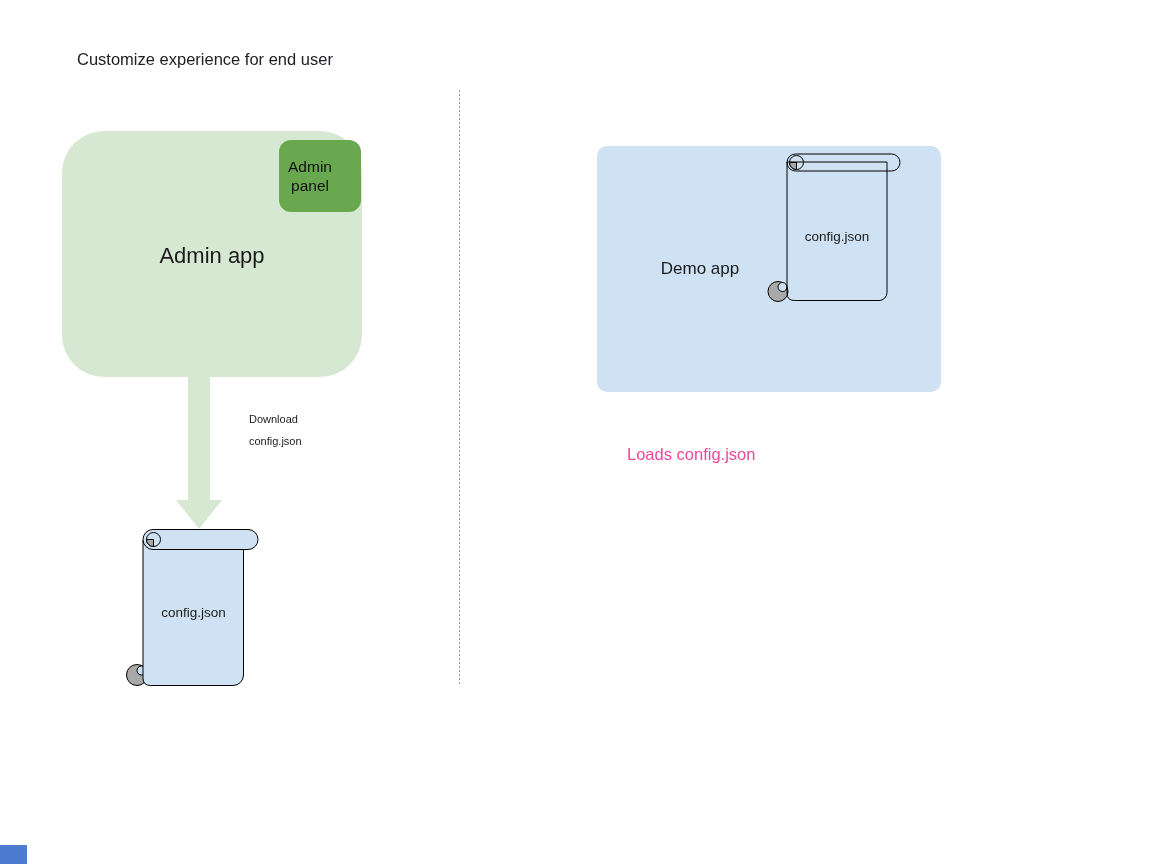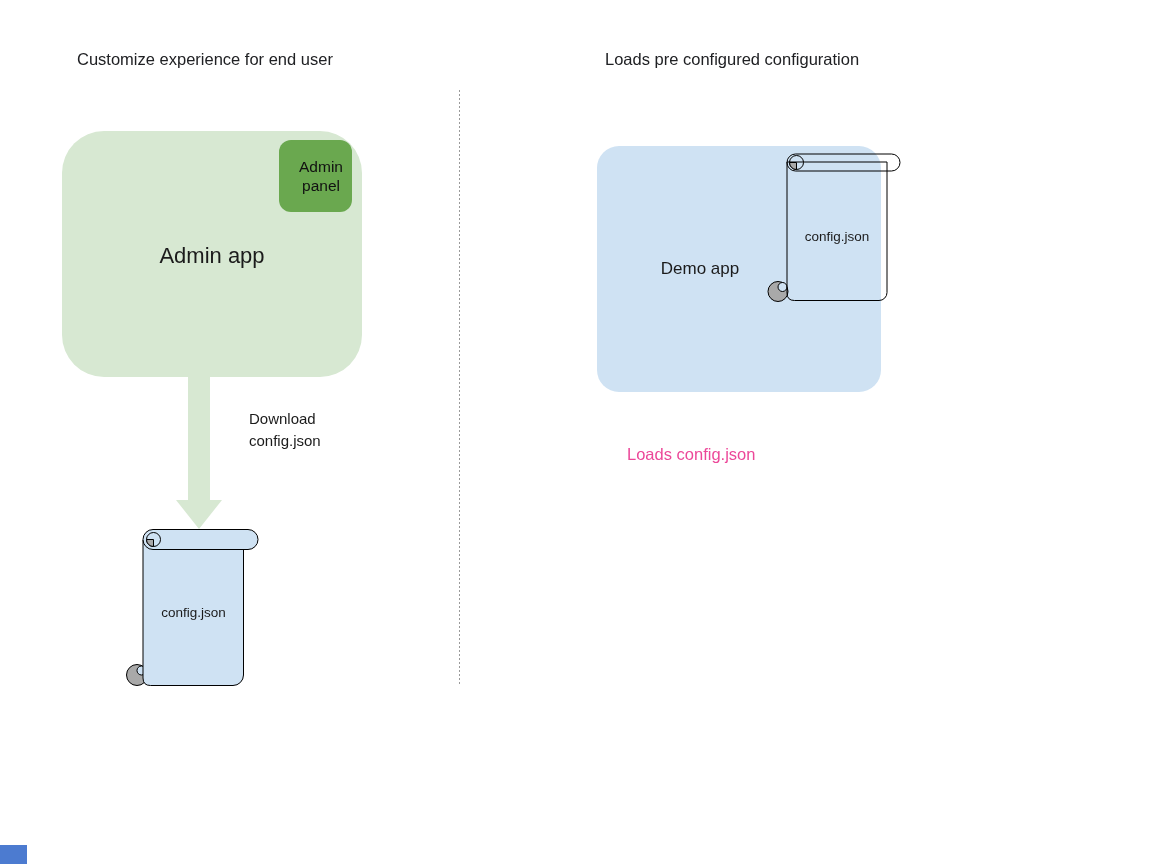--- a/index.html
+++ b/index.html
@@ -23,68 +23,67 @@
   
   .admin-app{
     position:absolute;left:62px;top:131px;width:300px;height:246px;
     background:#d7e8d2;border-radius:42px;
   }
   .admin-app-label{
     position:absolute;left:0;right:0;top:114px;text-align:center;
     font-size:22px;line-height:22px;color:#1b1b1b;
   }
   .admin-panel{
-    position:absolute;left:217px;top:9px;width:73px;height:72px;
+    position:absolute;left:217px;top:9px;width:82px;height:72px;
     background:#6aa84f;border-radius:12px;
-    display:flex;align-items:center;justify-content:flex-end;
+    display:flex;align-items:center;justify-content:flex-start;
   }
   .admin-panel-label{
     width:62px;text-align:center;font-size:15.5px;line-height:19px;color:#111111;
   }
 
   .down-arrow{position:absolute;left:176px;top:377px;width:46px;height:153px;}
 
   .download-label{
-    position:absolute;left:249px;top:408px;font-size:15px;line-height:22px;color:#1b1b1b;
+    position:absolute;left:249px;top:408px;font-size:11px;line-height:22px;color:#1b1b1b;
   }
   .download-label span{display:block;}
 
   .scroll-wrap{position:absolute;}
   .scroll-left{left:125px;top:526px;width:135px;height:162px;}
   .scroll-right{left:763px;top:148px;width:145px;height:160px;z-index:3;}
   .scroll-label{
     position:absolute;text-align:center;font-size:13.5px;line-height:18px;color:#1b1b1b;white-space:nowrap;
   }
   .scroll-left .scroll-label{left:18px;width:101px;top:78px;}
   .scroll-right .scroll-label{left:24px;width:100px;top:80px;}
 
   
   .demo-app{
-    position:absolute;left:597px;top:146px;width:284px;height:246px;
-    background:#cfe2f3;border-radius:22px;z-index:1;
+    position:absolute;left:597px;top:146px;width:344px;height:246px;
+    background:#cfe2f3;border-radius:10px;z-index:1;
   }
   .demo-app-label{
     position:absolute;left:0;width:206px;top:112px;text-align:center;
     font-size:17px;line-height:22px;color:#1b1b1b;
   }
   .loads-caption{
     position:absolute;left:627px;top:444px;font-size:16.5px;line-height:21px;color:#ec4899;white-space:nowrap;
   }
 
   .corner-square{
     position:absolute;left:0;top:845px;width:27px;height:19px;background:#4c7bd0;
   }
 </style>
 </head>
 <body>
 
 <div class="canvas">
 
   <div class="section-title title-left">Customize experience for end user</div>
-  <div class="section-title title-right">Loads pre configured configuration</div>
 
   <div class="divider"></div>
 
   <div class="admin-app">
     <div class="admin-app-label">Admin app</div>
     <div class="admin-panel">
       <div class="admin-panel-label">Admin panel</div>
     </div>
   </div>
 

